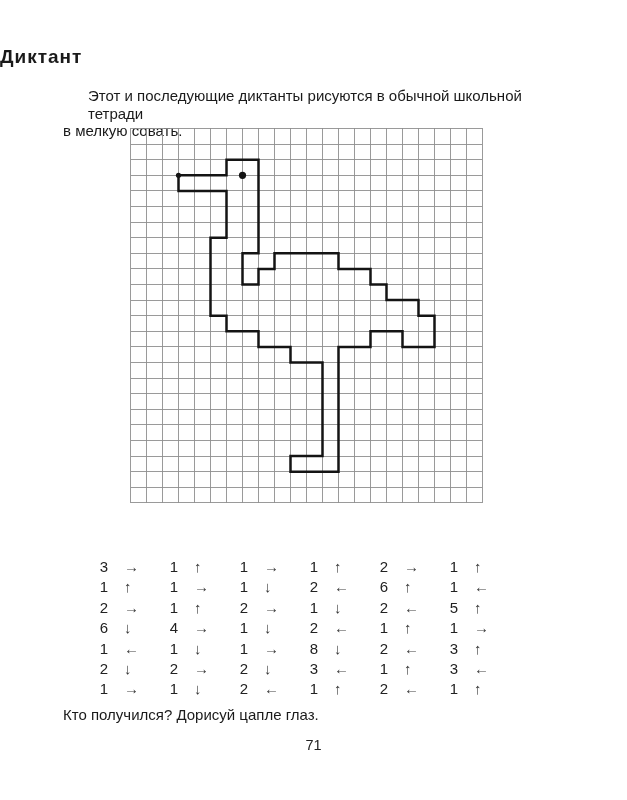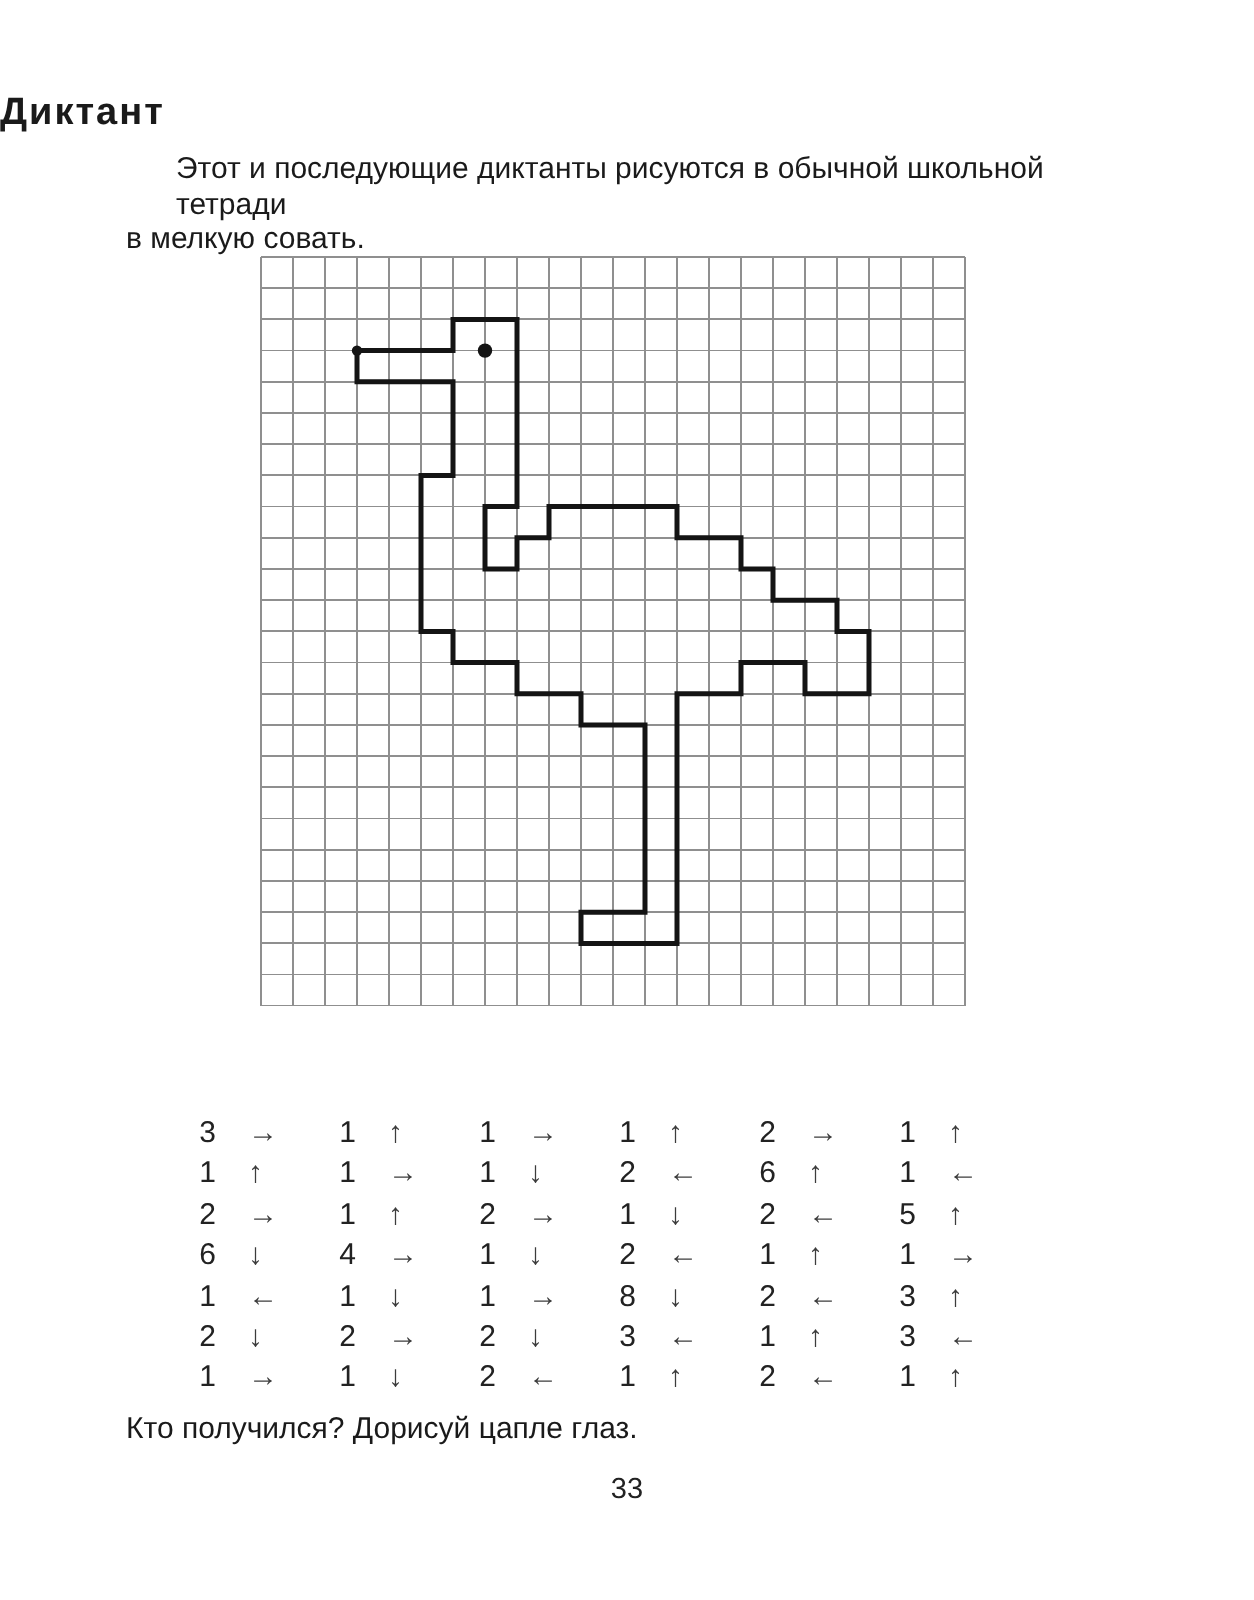--- a/index.html
+++ b/index.html
@@ -24,21 +24,21 @@
   }
   .para {
     position: absolute;
     left: 63px;
     width: 508px;
     font-size: 15px;
     line-height: 17.5px;
   }
   .para .line { display: block; }
   .para .indent { padding-left: 25px; }
-  .intro { top: 76px; }
+  .intro { top: 87px; }
   .instr { top: 514px; }
   .grid-wrap {
     position: absolute;
     left: 130px;
     top: 128px;
     line-height: 0;
   }
   .dict-table {
     position: absolute;
     left: 95px;
@@ -102,15 +102,15 @@
       <div class="dict-row"><span class="dict-cell"><span class="num">1</span><span class="arr">↑</span></span><span class="dict-cell"><span class="num">1</span><span class="arr">→</span></span><span class="dict-cell"><span class="num">1</span><span class="arr">↓</span></span><span class="dict-cell"><span class="num">2</span><span class="arr">←</span></span><span class="dict-cell"><span class="num">6</span><span class="arr">↑</span></span><span class="dict-cell"><span class="num">1</span><span class="arr">←</span></span></div>
       <div class="dict-row"><span class="dict-cell"><span class="num">2</span><span class="arr">→</span></span><span class="dict-cell"><span class="num">1</span><span class="arr">↑</span></span><span class="dict-cell"><span class="num">2</span><span class="arr">→</span></span><span class="dict-cell"><span class="num">1</span><span class="arr">↓</span></span><span class="dict-cell"><span class="num">2</span><span class="arr">←</span></span><span class="dict-cell"><span class="num">5</span><span class="arr">↑</span></span></div>
       <div class="dict-row"><span class="dict-cell"><span class="num">6</span><span class="arr">↓</span></span><span class="dict-cell"><span class="num">4</span><span class="arr">→</span></span><span class="dict-cell"><span class="num">1</span><span class="arr">↓</span></span><span class="dict-cell"><span class="num">2</span><span class="arr">←</span></span><span class="dict-cell"><span class="num">1</span><span class="arr">↑</span></span><span class="dict-cell"><span class="num">1</span><span class="arr">→</span></span></div>
       <div class="dict-row"><span class="dict-cell"><span class="num">1</span><span class="arr">←</span></span><span class="dict-cell"><span class="num">1</span><span class="arr">↓</span></span><span class="dict-cell"><span class="num">1</span><span class="arr">→</span></span><span class="dict-cell"><span class="num">8</span><span class="arr">↓</span></span><span class="dict-cell"><span class="num">2</span><span class="arr">←</span></span><span class="dict-cell"><span class="num">3</span><span class="arr">↑</span></span></div>
       <div class="dict-row"><span class="dict-cell"><span class="num">2</span><span class="arr">↓</span></span><span class="dict-cell"><span class="num">2</span><span class="arr">→</span></span><span class="dict-cell"><span class="num">2</span><span class="arr">↓</span></span><span class="dict-cell"><span class="num">3</span><span class="arr">←</span></span><span class="dict-cell"><span class="num">1</span><span class="arr">↑</span></span><span class="dict-cell"><span class="num">3</span><span class="arr">←</span></span></div>
       <div class="dict-row"><span class="dict-cell"><span class="num">1</span><span class="arr">→</span></span><span class="dict-cell"><span class="num">1</span><span class="arr">↓</span></span><span class="dict-cell"><span class="num">2</span><span class="arr">←</span></span><span class="dict-cell"><span class="num">1</span><span class="arr">↑</span></span><span class="dict-cell"><span class="num">2</span><span class="arr">←</span></span><span class="dict-cell"><span class="num">1</span><span class="arr">↑</span></span></div>
     </div>
 
   <p class="para question">Кто получился? Дорисуй цапле глаз.</p>
 
-  <div class="pageno">33</div>
+  <div class="pageno">71</div>
 
 </div>
 
 </body></html>

